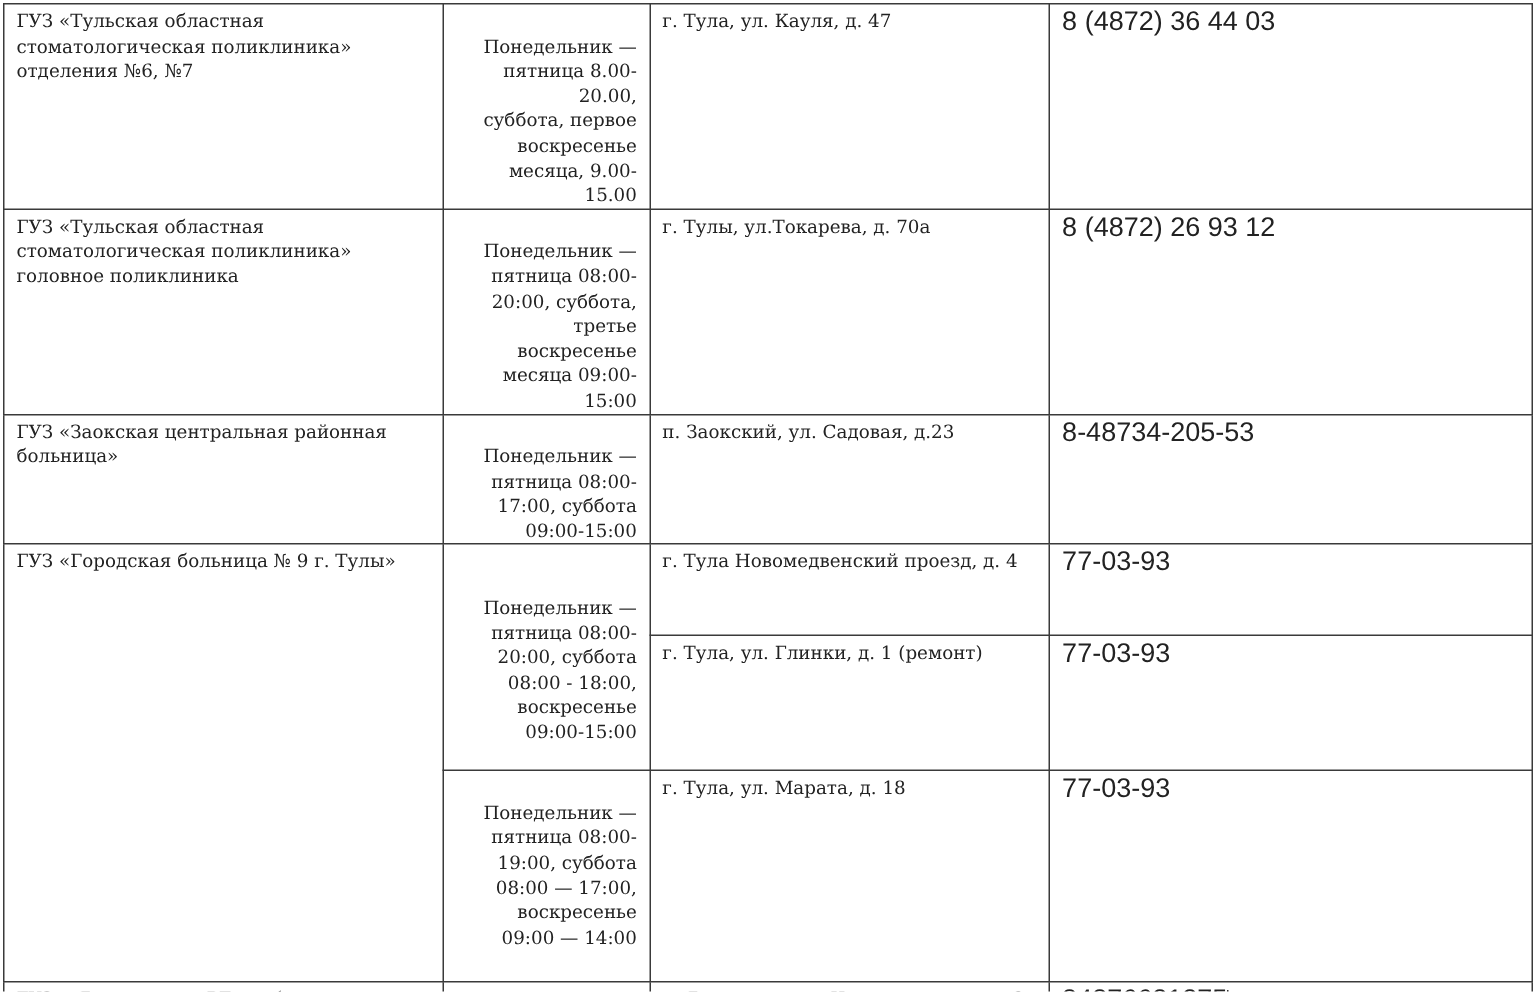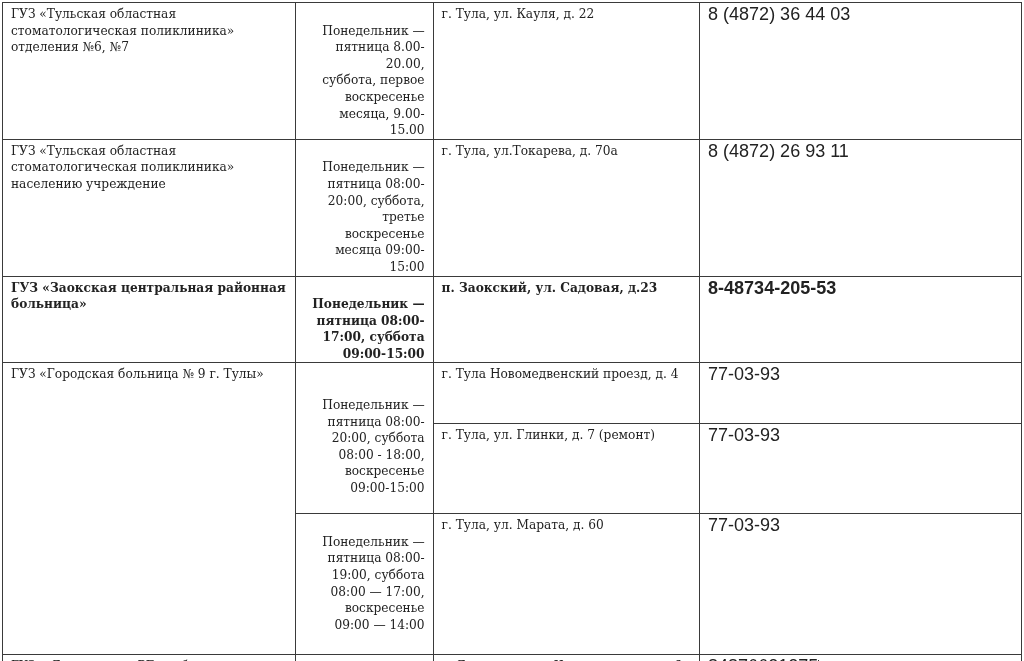--- a/index.html
+++ b/index.html
@@ -68,49 +68,49 @@
         <td class="col-hours pre">
           <span>Понедельник —
 пятница 8.00-
 20.00,
 суббота, первое
 воскресенье
 месяца, 9.00-
 15.00</span>
         </td>
         <td class="col-addr">
-          <span>г. Тула, ул. Кауля, д. 22</span>
+          <span>г. Тула, ул. Кауля, д. 47</span>
         </td>
         <td class="col-phone">
           <span>8 (4872) 36 44 03</span>
         </td>
       </tr>
 
       <tr style="height:118px;">
         <td class="col-name">
-          <span>ГУЗ «Тульская областная стоматологическая поликлиника» населению учреждение</span>
+          <span>ГУЗ «Тульская областная стоматологическая поликлиника» головное поликлиника</span>
         </td>
         <td class="col-hours pre">
           <span>Понедельник —
 пятница  08:00-
 20:00, суббота,
 третье
 воскресенье
 месяца 09:00-
 15:00</span>
         </td>
         <td class="col-addr">
-          <span>г. Тула, ул.Токарева, д. 70а</span>
+          <span>г. Тулы, ул.Токарева, д. 70а</span>
         </td>
         <td class="col-phone">
-          <span>8 (4872) 26 93 11</span>
+          <span>8 (4872) 26 93 12</span>
         </td>
       </tr>
 
-      <tr style="height:70px;font-weight:bold;">
+      <tr style="height:70px;">
         <td class="col-name">
           <span>ГУЗ «Заокская центральная районная больница»</span>
         </td>
         <td class="col-hours pre">
           <span>Понедельник —
 пятница  08:00-
 17:00, суббота
 09:00-15:00</span>
         </td>
         <td class="col-addr">
@@ -136,38 +136,38 @@
         <td class="col-addr mid">
           <span>г. Тула Новомедвенский проезд, д. 4</span>
         </td>
         <td class="col-phone mid">
           <span>77-03-93</span>
         </td>
       </tr>
 
       <tr style="height:84px;">
         <td class="col-addr mid">
-          <span>г. Тула, ул. Глинки, д. 7 (ремонт)</span>
+          <span>г. Тула, ул. Глинки, д. 1 (ремонт)</span>
         </td>
         <td class="col-phone mid">
           <span>77-03-93</span>
         </td>
       </tr>
 
       <tr style="height:141px;">
         <td class="col-hours pre mid">
           <span>Понедельник —
 пятница  08:00-
 19:00, суббота
 08:00 — 17:00,
 воскресенье
 09:00 — 14:00</span>
         </td>
         <td class="col-addr">
-          <span>г. Тула, ул. Марата, д. 60</span>
+          <span>г. Тула, ул. Марата, д. 18</span>
         </td>
         <td class="col-phone mid">
           <span>77-03-93</span>
         </td>
       </tr>
 
       <tr style="height:67px;">
         <td class="col-name">
           <span>ГУЗ « Ясногорская РБ» кабинет неотложной помощи взрослому населению</span>
         </td>

